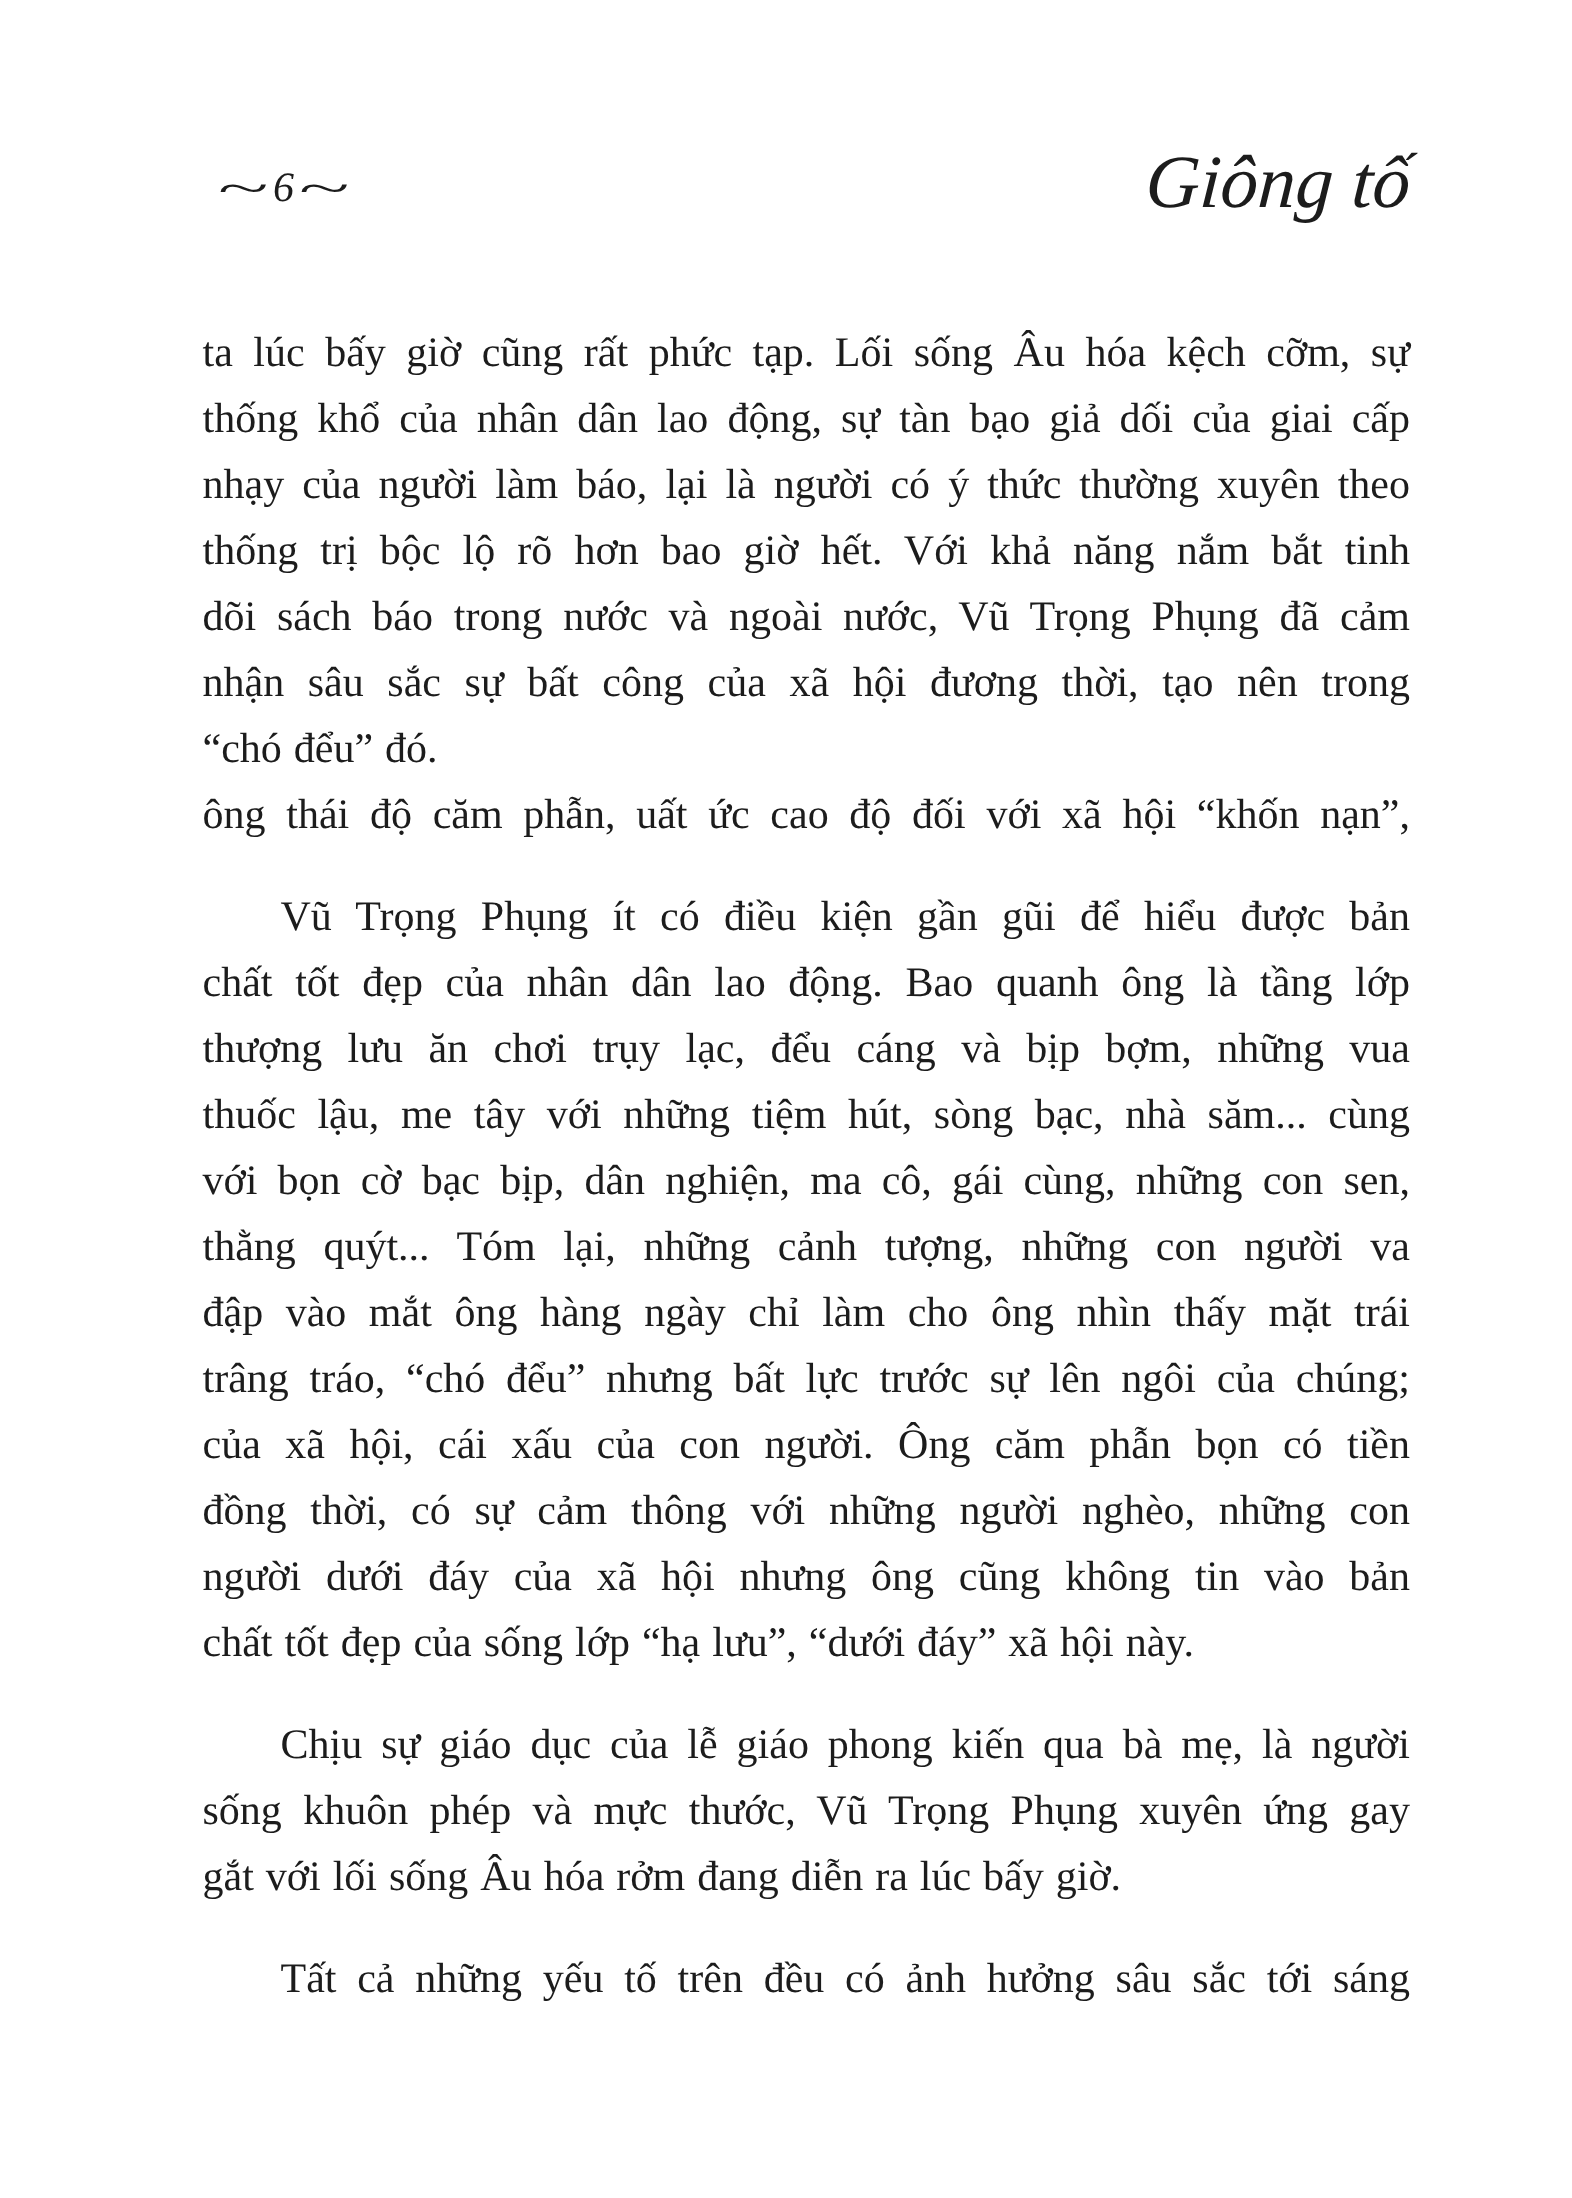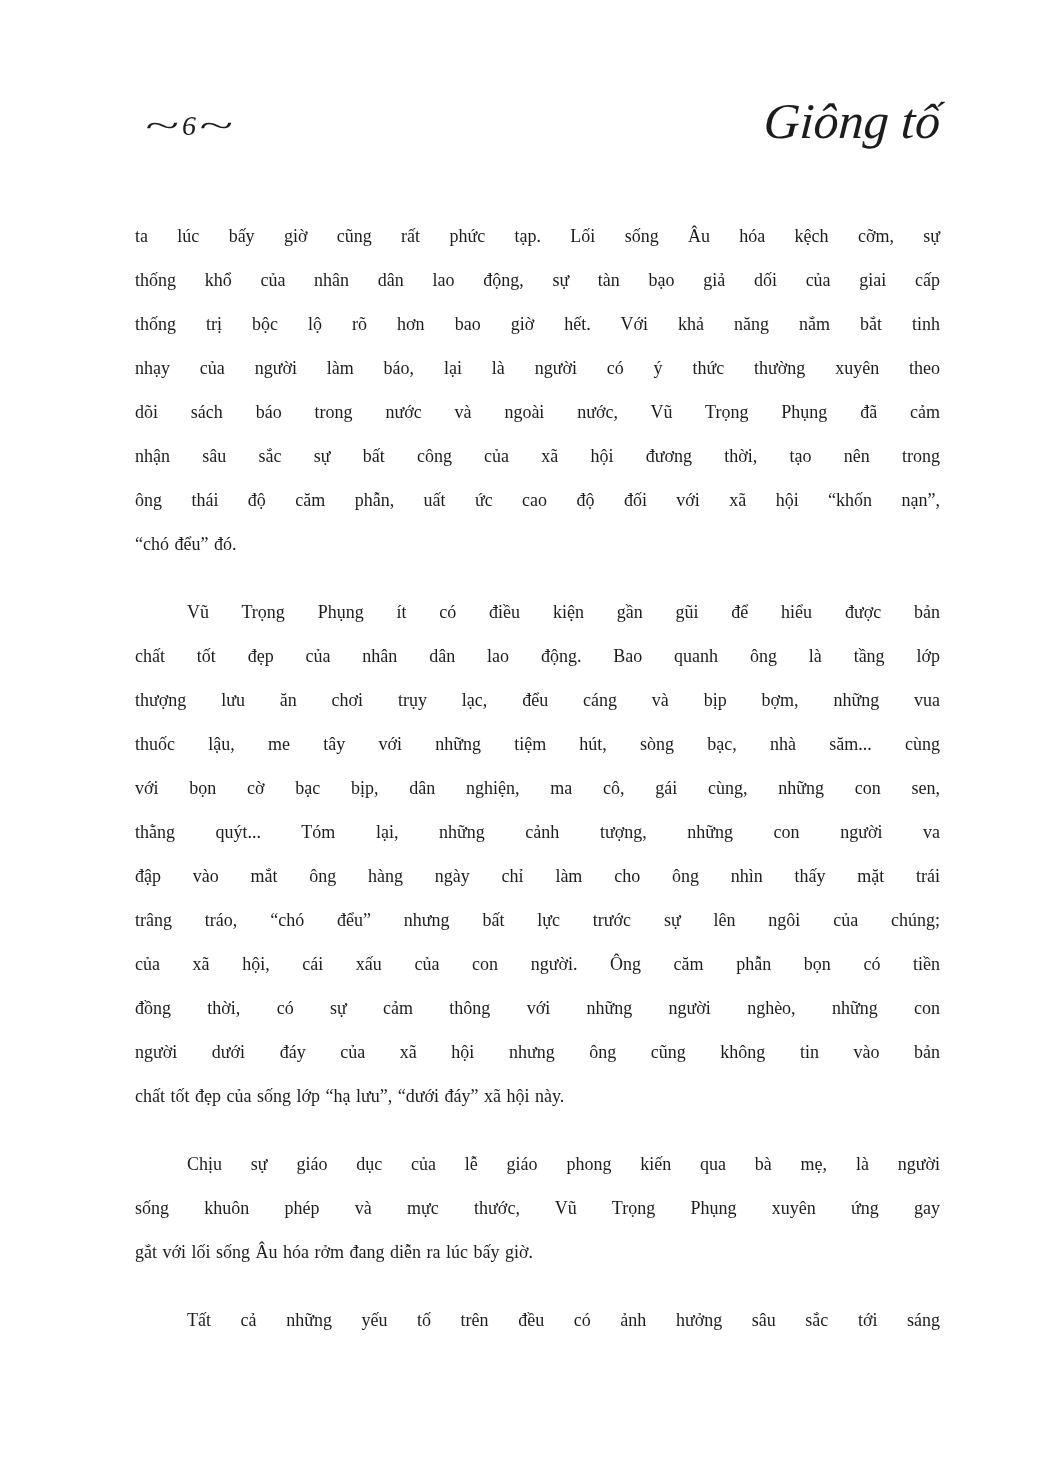--- a/index.html
+++ b/index.html
@@ -61,21 +61,21 @@
     width: 805px;
   }
   .para {
     margin: 0;
     padding: 0;
   }
   .para + .para {
     margin-top: 16px;
   }
   .line {
-    font-size: 18px;
+    font-size: 28px;
     line-height: 44px;
     height: 44px;
     text-align: justify;
     text-align-last: justify;
     word-spacing: 1px;
   }
   .line.last {
     text-align-last: left;
   }
   .para.indent .line:first-child {
@@ -92,26 +92,26 @@
     <div class="page-number-block">
       <span class="tilde-decor">~</span><span>6</span><span class="tilde-decor">~</span>
     </div>
     <div class="book-title">Giông tố</div>
   </div>
 
   <div class="body-text">
       <div class="para">
         <div class="line">ta lúc bấy giờ cũng rất phức tạp. Lối sống Âu hóa kệch cỡm, sự</div>
         <div class="line">thống khổ của nhân dân lao động, sự tàn bạo giả dối của giai cấp</div>
+        <div class="line">nhạy của người làm báo, lại là người có ý thức thường xuyên theo</div>
         <div class="line">thống trị bộc lộ rõ hơn bao giờ hết. Với khả năng nắm bắt tinh</div>
-        <div class="line">nhạy của người làm báo, lại là người có ý thức thường xuyên theo</div>
         <div class="line">dõi sách báo trong nước và ngoài nước, Vũ Trọng Phụng đã cảm</div>
         <div class="line">nhận sâu sắc sự bất công của xã hội đương thời, tạo nên trong</div>
+        <div class="line last">“chó đểu” đó.</div>
         <div class="line">ông thái độ căm phẫn, uất ức cao độ đối với xã hội “khốn nạn”,</div>
-        <div class="line last">“chó đểu” đó.</div>
       </div>
       <div class="para indent">
         <div class="line">Vũ Trọng Phụng ít có điều kiện gần gũi để hiểu được bản</div>
         <div class="line">chất tốt đẹp của nhân dân lao động. Bao quanh ông là tầng lớp</div>
         <div class="line">thượng lưu ăn chơi trụy lạc, đểu cáng và bịp bợm, những vua</div>
         <div class="line">thuốc lậu, me tây với những tiệm hút, sòng bạc, nhà săm... cùng</div>
         <div class="line">với bọn cờ bạc bịp, dân nghiện, ma cô, gái cùng, những con sen,</div>
         <div class="line">thằng quýt... Tóm lại, những cảnh tượng, những con người va</div>
         <div class="line">đập vào mắt ông hàng ngày chỉ làm cho ông nhìn thấy mặt trái</div>
         <div class="line">trâng tráo, “chó đểu” nhưng bất lực trước sự lên ngôi của chúng;</div>

